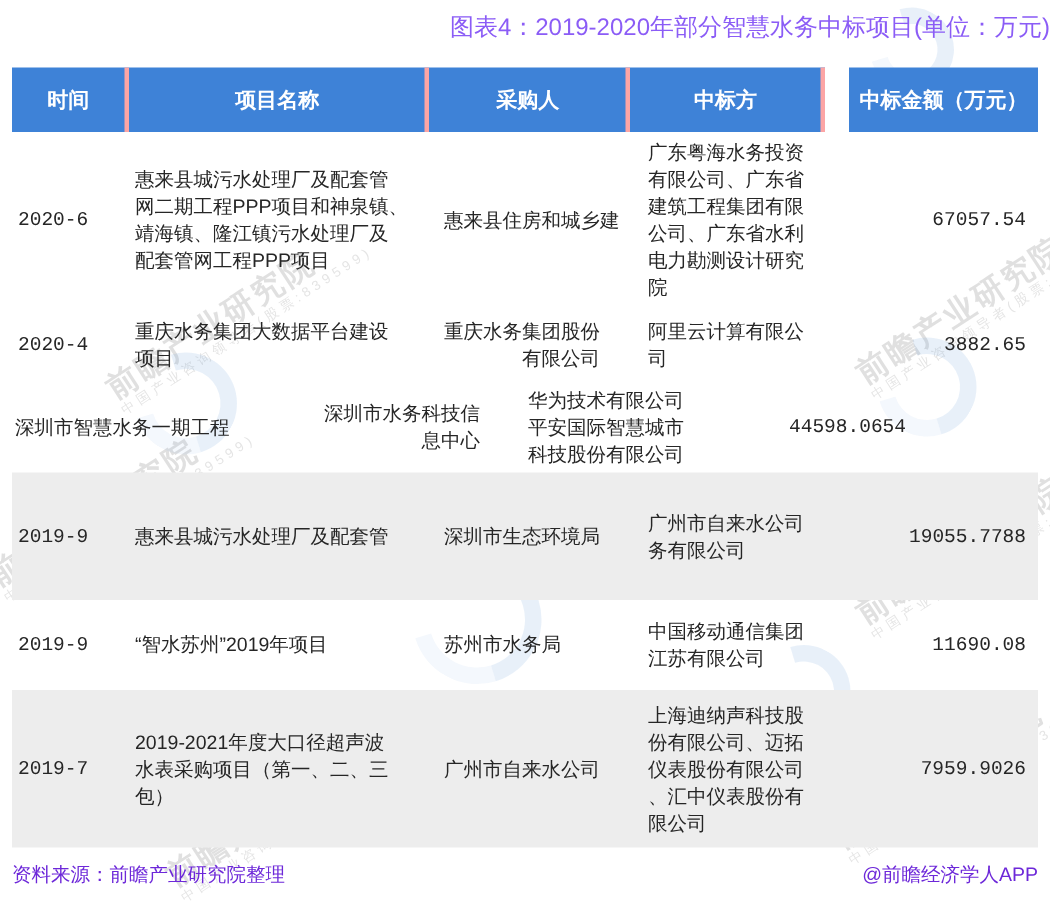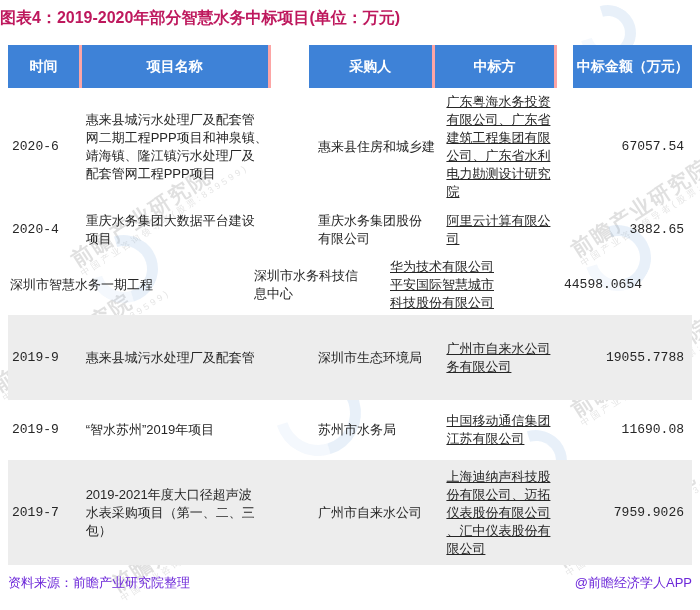--- a/index.html
+++ b/index.html
@@ -29,22 +29,22 @@
     border-radius:50%;
     border:11px solid rgba(110,160,220,.28);
     border-left-color:transparent;
     border-bottom-color:rgba(110,160,220,.14);
     transform:rotate(28deg);
     opacity:.55;
   }
   
   .title{
     position:absolute;top:8px;left:0;right:0;
-    text-align:left;
-    font-size:16px;font-weight:bold;color:#be185d;
+    text-align:right;
+    font-size:16px;font-weight:normal;color:#8b5cf6;
     z-index:2;
   }
   
   .table{position:absolute;left:8px;top:45px;width:684px;z-index:1;}
   .thead{display:flex;height:43px;}
   .th{
     box-sizing:border-box;
     background:#3E82D7;
     color:#fff;font-weight:bold;font-size:14px;
     display:flex;align-items:center;justify-content:center;
@@ -55,27 +55,27 @@
   .tr.shaded{background:#EDEDED;}
   .td{
     box-sizing:border-box;
     display:flex;align-items:center;
     font-size:13px;line-height:18px;
     white-space:pre-line;
     color:#262626;
   }
   .col-time  {width:80px;}
   .col-name  {width:205px;}
-  .col-buyer {width:137px;margin-left:38px;}
+  .col-buyer {width:137px;}
   .col-winner{width:133px;}
   .col-amount{width:129px;}
   .td.time{padding-left:4px;font-family:"Liberation Mono","DejaVu Sans Mono",monospace;}
   .td.name{padding-left:2px;padding-right:2px;}
-  .td.buyer{padding-left:3px;padding-right:2px;}
-  .td.winner{padding-left:2px;padding-right:2px;text-decoration:underline;}
+  .td.buyer{padding-left:3px;padding-right:2px;text-align:right;}
+  .td.winner{padding-left:2px;padding-right:2px;}
   .td.amount{justify-content:flex-end;padding-right:8px;font-family:"Liberation Mono","DejaVu Sans Mono",monospace;}
   
   .tbody .tr:nth-child(1){min-height:117px;}
   .tbody .tr:nth-child(2){min-height:50px;}
   .tbody .tr:nth-child(3){min-height:60px;}
   .tbody .tr:nth-child(4){min-height:85px;}
   .tbody .tr:nth-child(5){min-height:60px;}
   .tbody .tr:nth-child(6){min-height:105px;}
   
   .footer{

